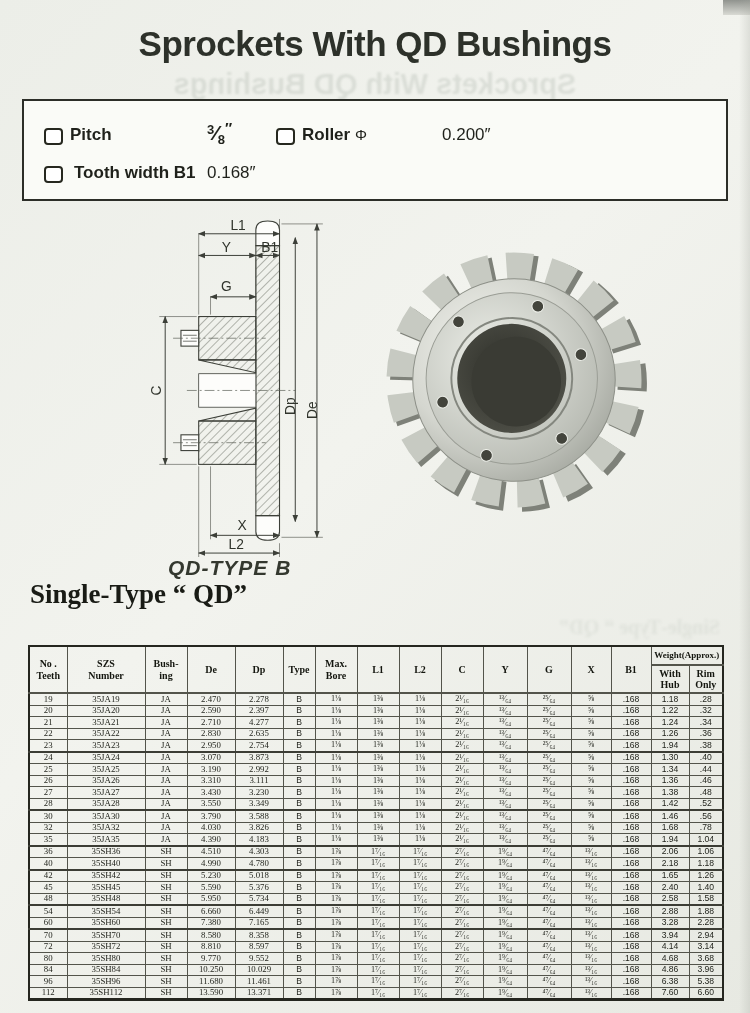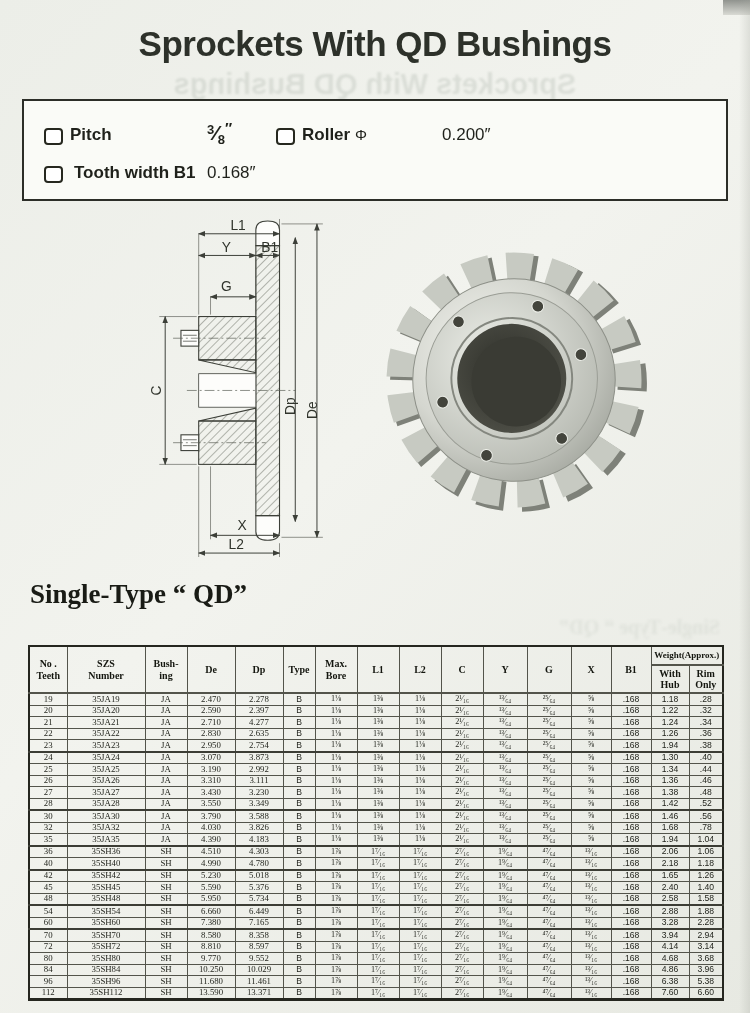--- a/index.html
+++ b/index.html
@@ -154,20 +154,21 @@
       <text x="80" y="34">Y</text>
       <text x="124" y="34">B1</text>
       <text x="80" y="74">G</text>
       <text x="10" y="179" transform="rotate(-90 10 175)">C</text>
       <text x="146" y="195" transform="rotate(-90 146 191)">Dp</text>
       <text x="168" y="199" transform="rotate(-90 168 195)">De</text>
       <text x="96" y="317">X</text>
       <text x="90" y="336">L2</text>
     </g>
   </svg>
+  <div class="diagram-caption">QD-TYPE B</div>
 
   <svg class="photo" viewBox="0 0 300 300" xmlns="http://www.w3.org/2000/svg">
     <defs>
       <radialGradient id="m1" cx="38%" cy="34%" r="75%">
         <stop offset="0%" stop-color="#f4f5f0"></stop>
           <stop offset="55%" stop-color="#d4d6cf"></stop>
           <stop offset="100%" stop-color="#a3a69e"></stop>
       </radialGradient>
       <radialGradient id="m2" cx="40%" cy="36%" r="75%">
         <stop offset="0%" stop-color="#eceee8"></stop>

